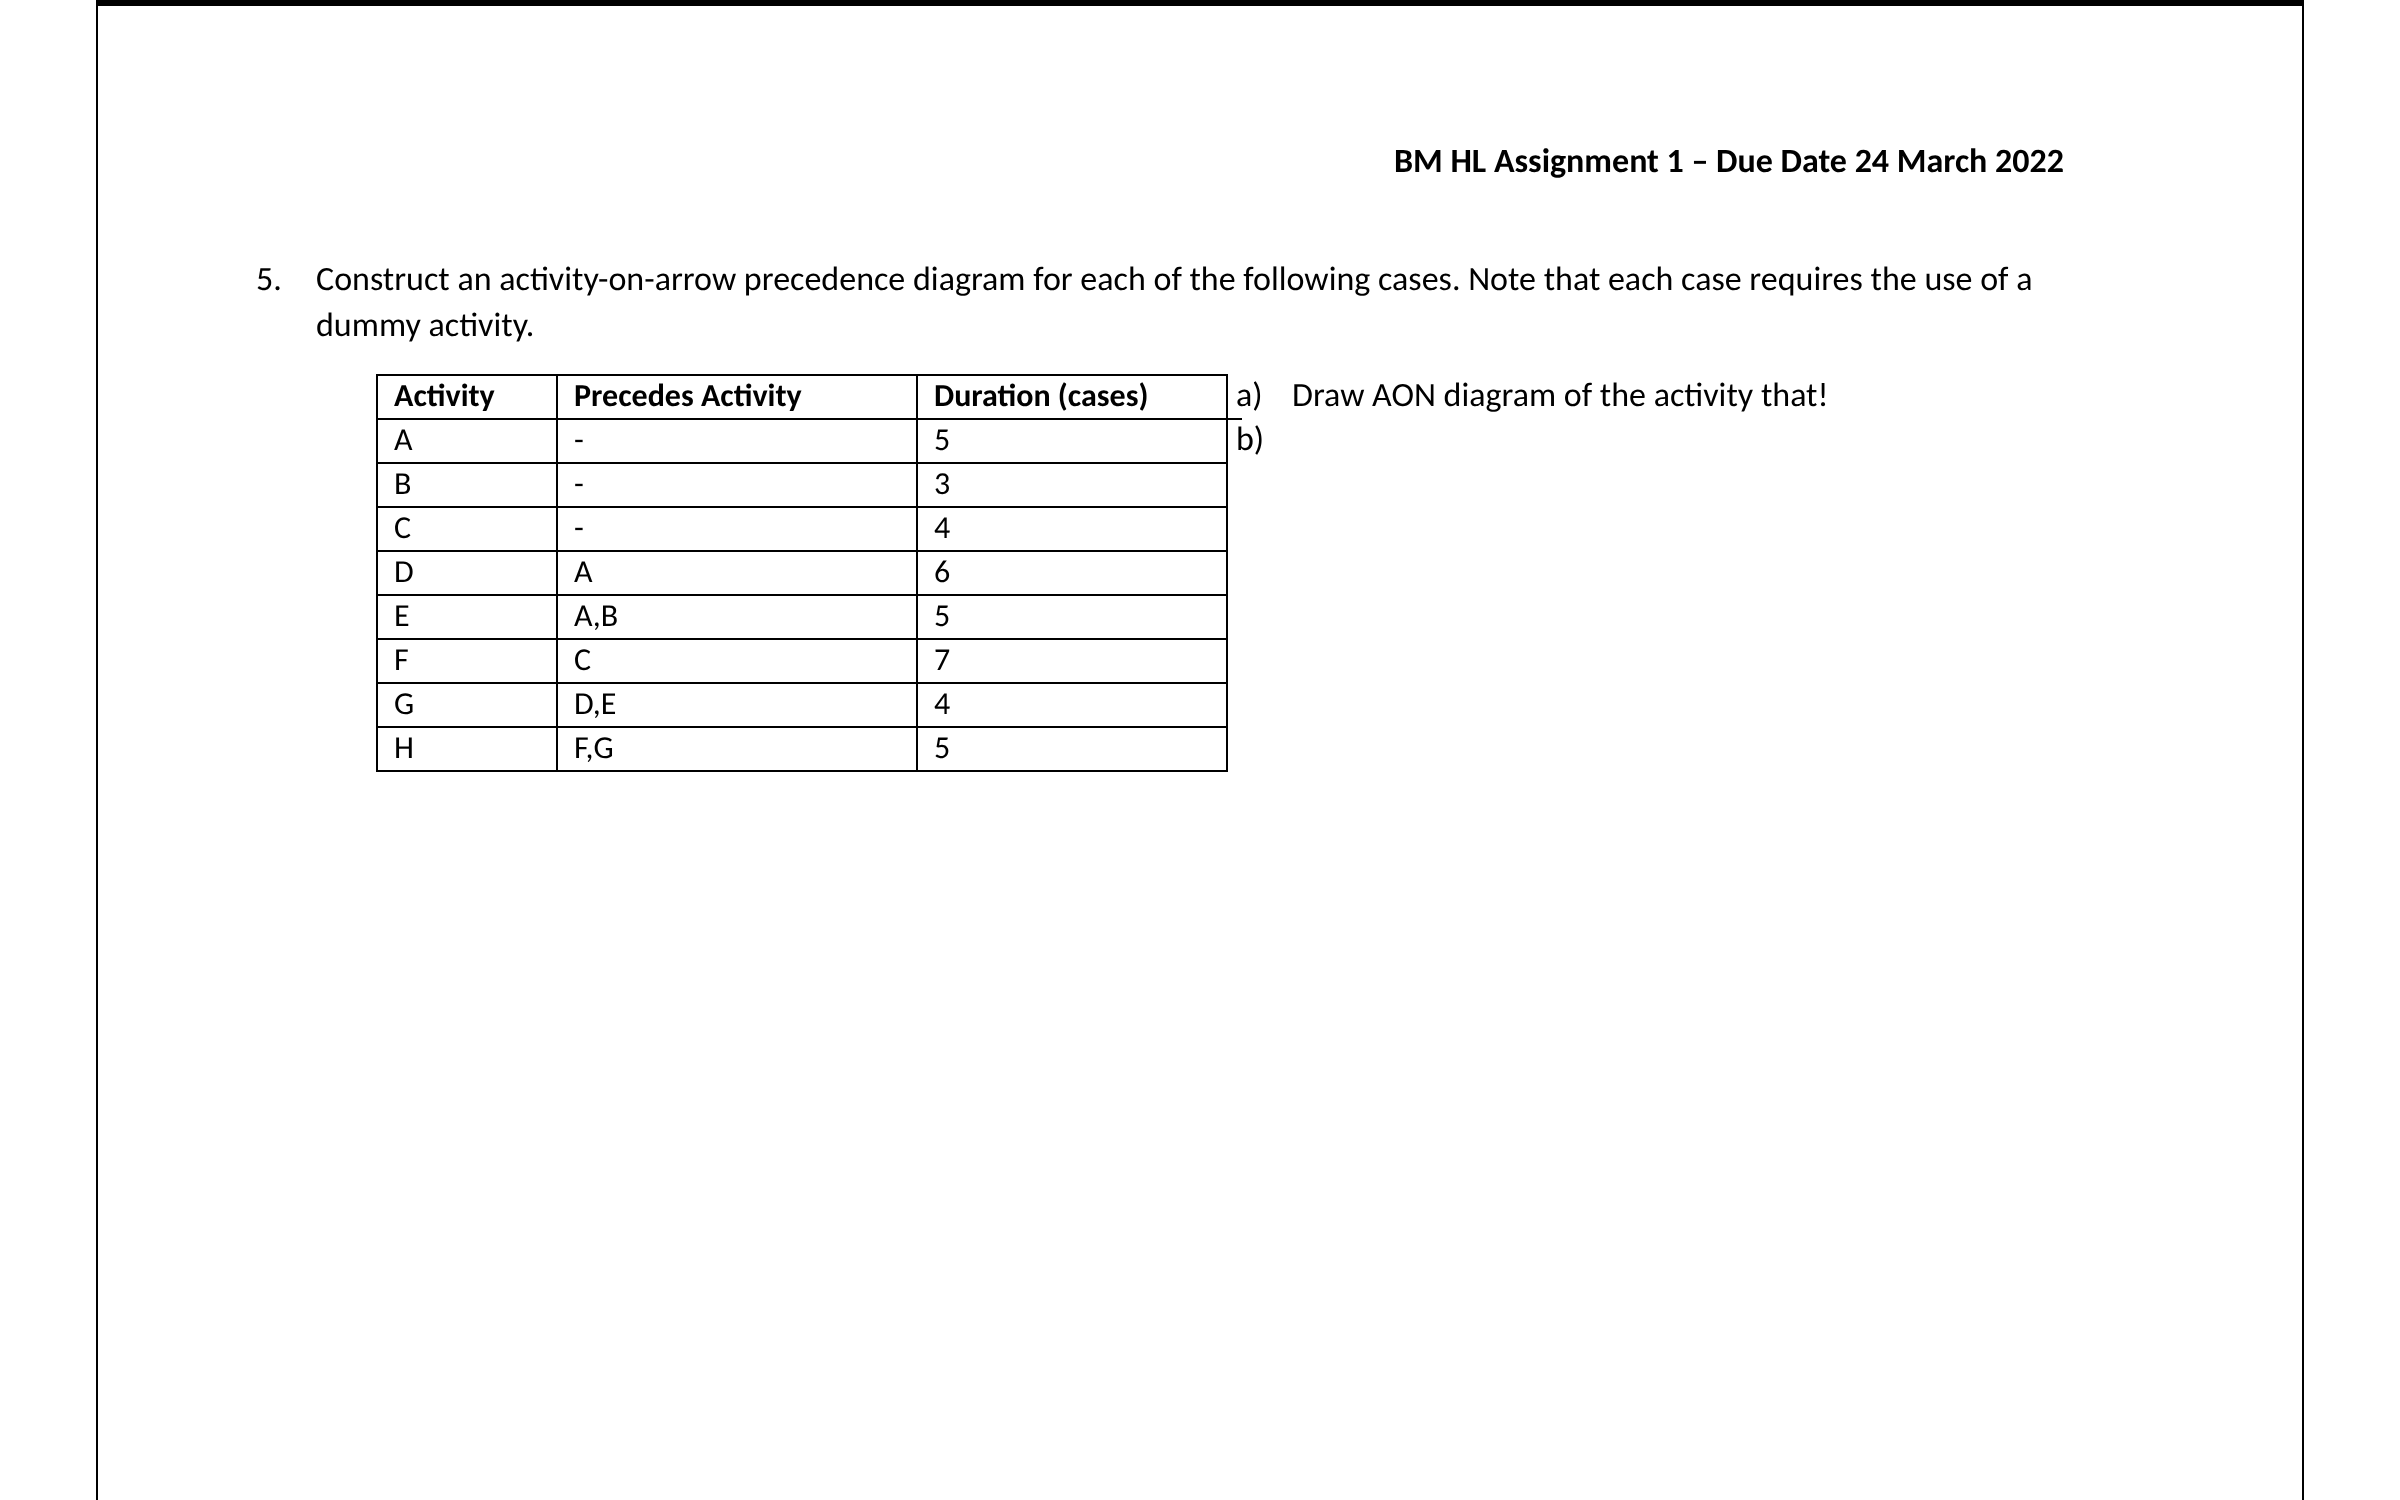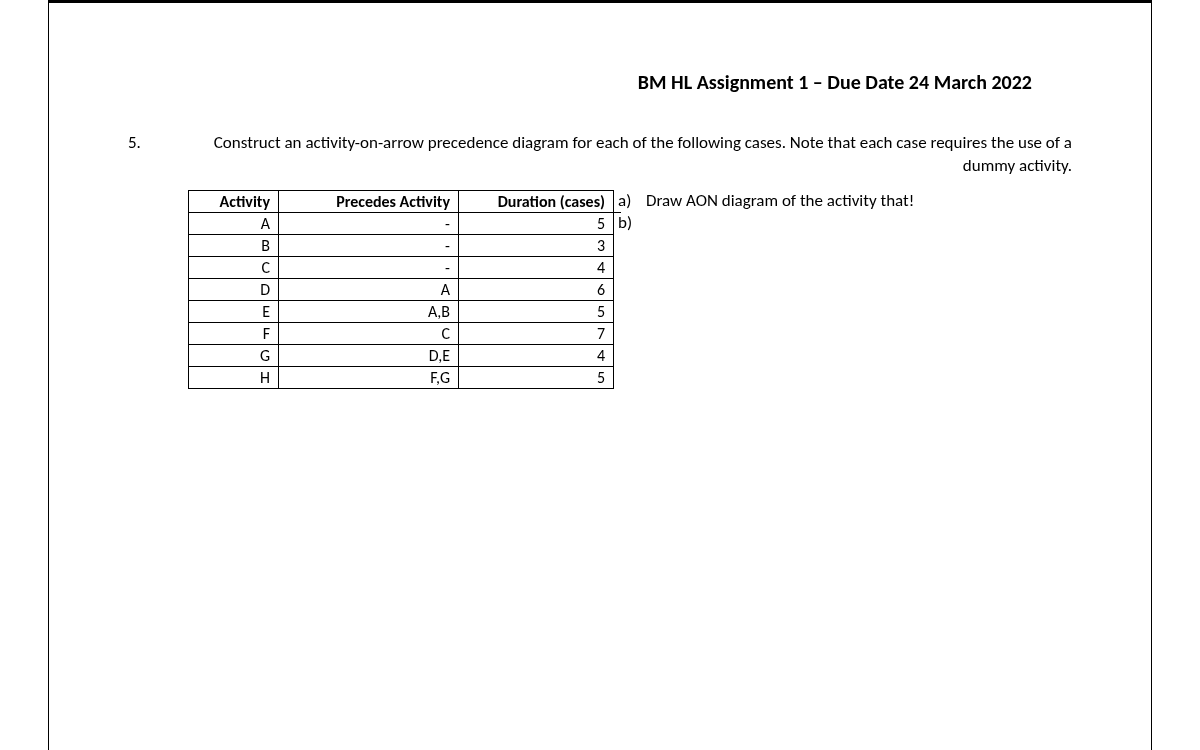--- a/index.html
+++ b/index.html
@@ -42,53 +42,52 @@
     .content {
       position: absolute;
       top: 0;
       left: 48px;
       right: 48px;
       padding: 70px 80px 0 80px;
     }
     .header-title {
       text-align: right;
       font-weight: bold;
-      font-size: 20px;
+      font-size: 17px;
       margin-bottom: 38px;
       margin-right: 40px;
     }
     .question {
       display: flex;
       font-size: 17px;
       margin-bottom: 12px;
     }
     .question-number {
       width: 30px;
       flex-shrink: 0;
     }
     .question-text {
       flex: 1;
       line-height: 1.35;
-      text-align: right;
     }
     .main-row {
       display: flex;
       margin-left: 60px;
     }
     .table-container {
       flex-shrink: 0;
     }
     table {
       border-collapse: collapse;
       font-size: 16px;
     }
     th, td {
       border: 1px solid #000;
       padding: 1px 8px;
-      text-align: right;
+      text-align: left;
       font-weight: normal;
     }
     th {
       font-weight: bold;
     }
     .col-activity { width: 90px; }
     .col-precedes { width: 180px; }
     .col-duration { width: 155px; }
     .subquestions {
       font-size: 17px;

